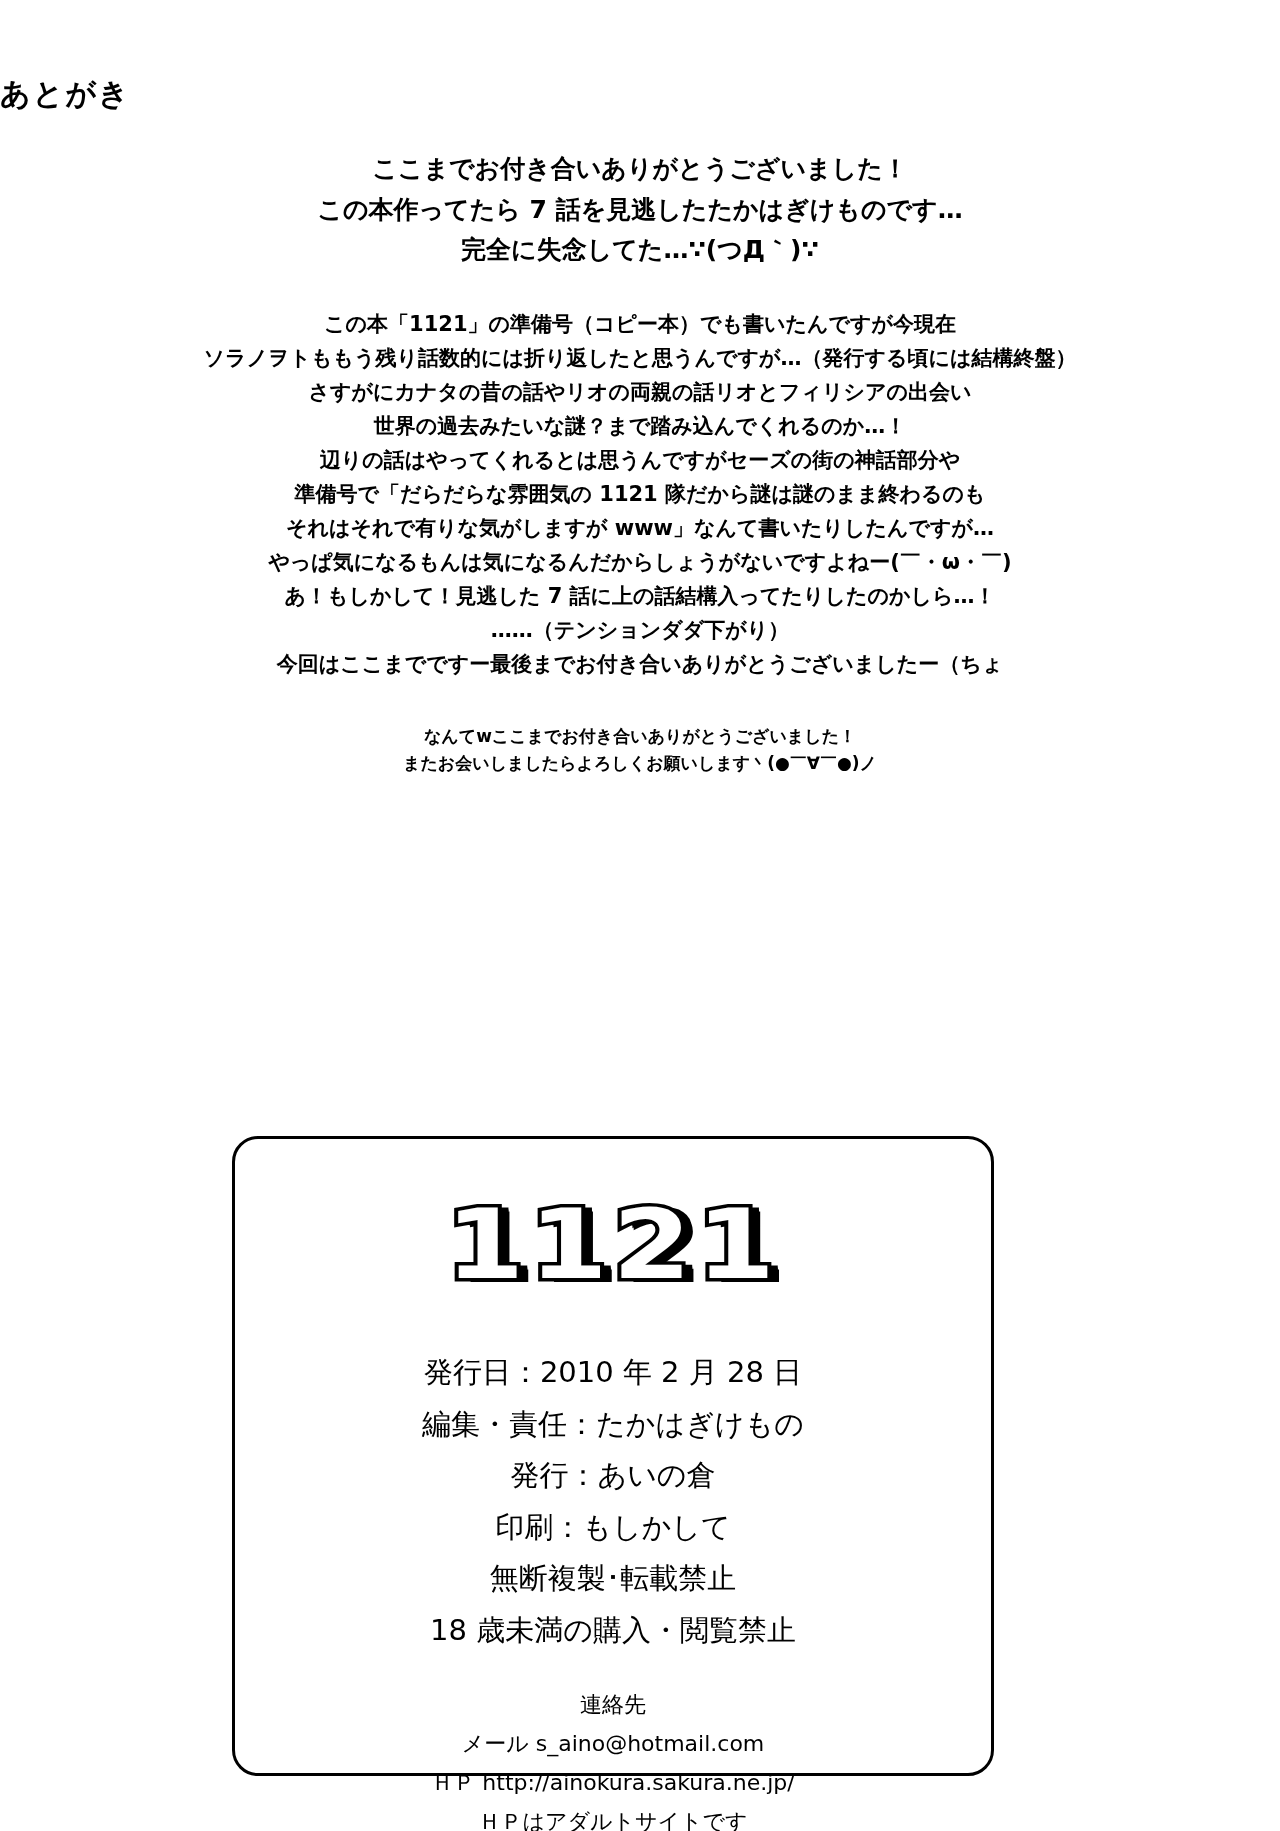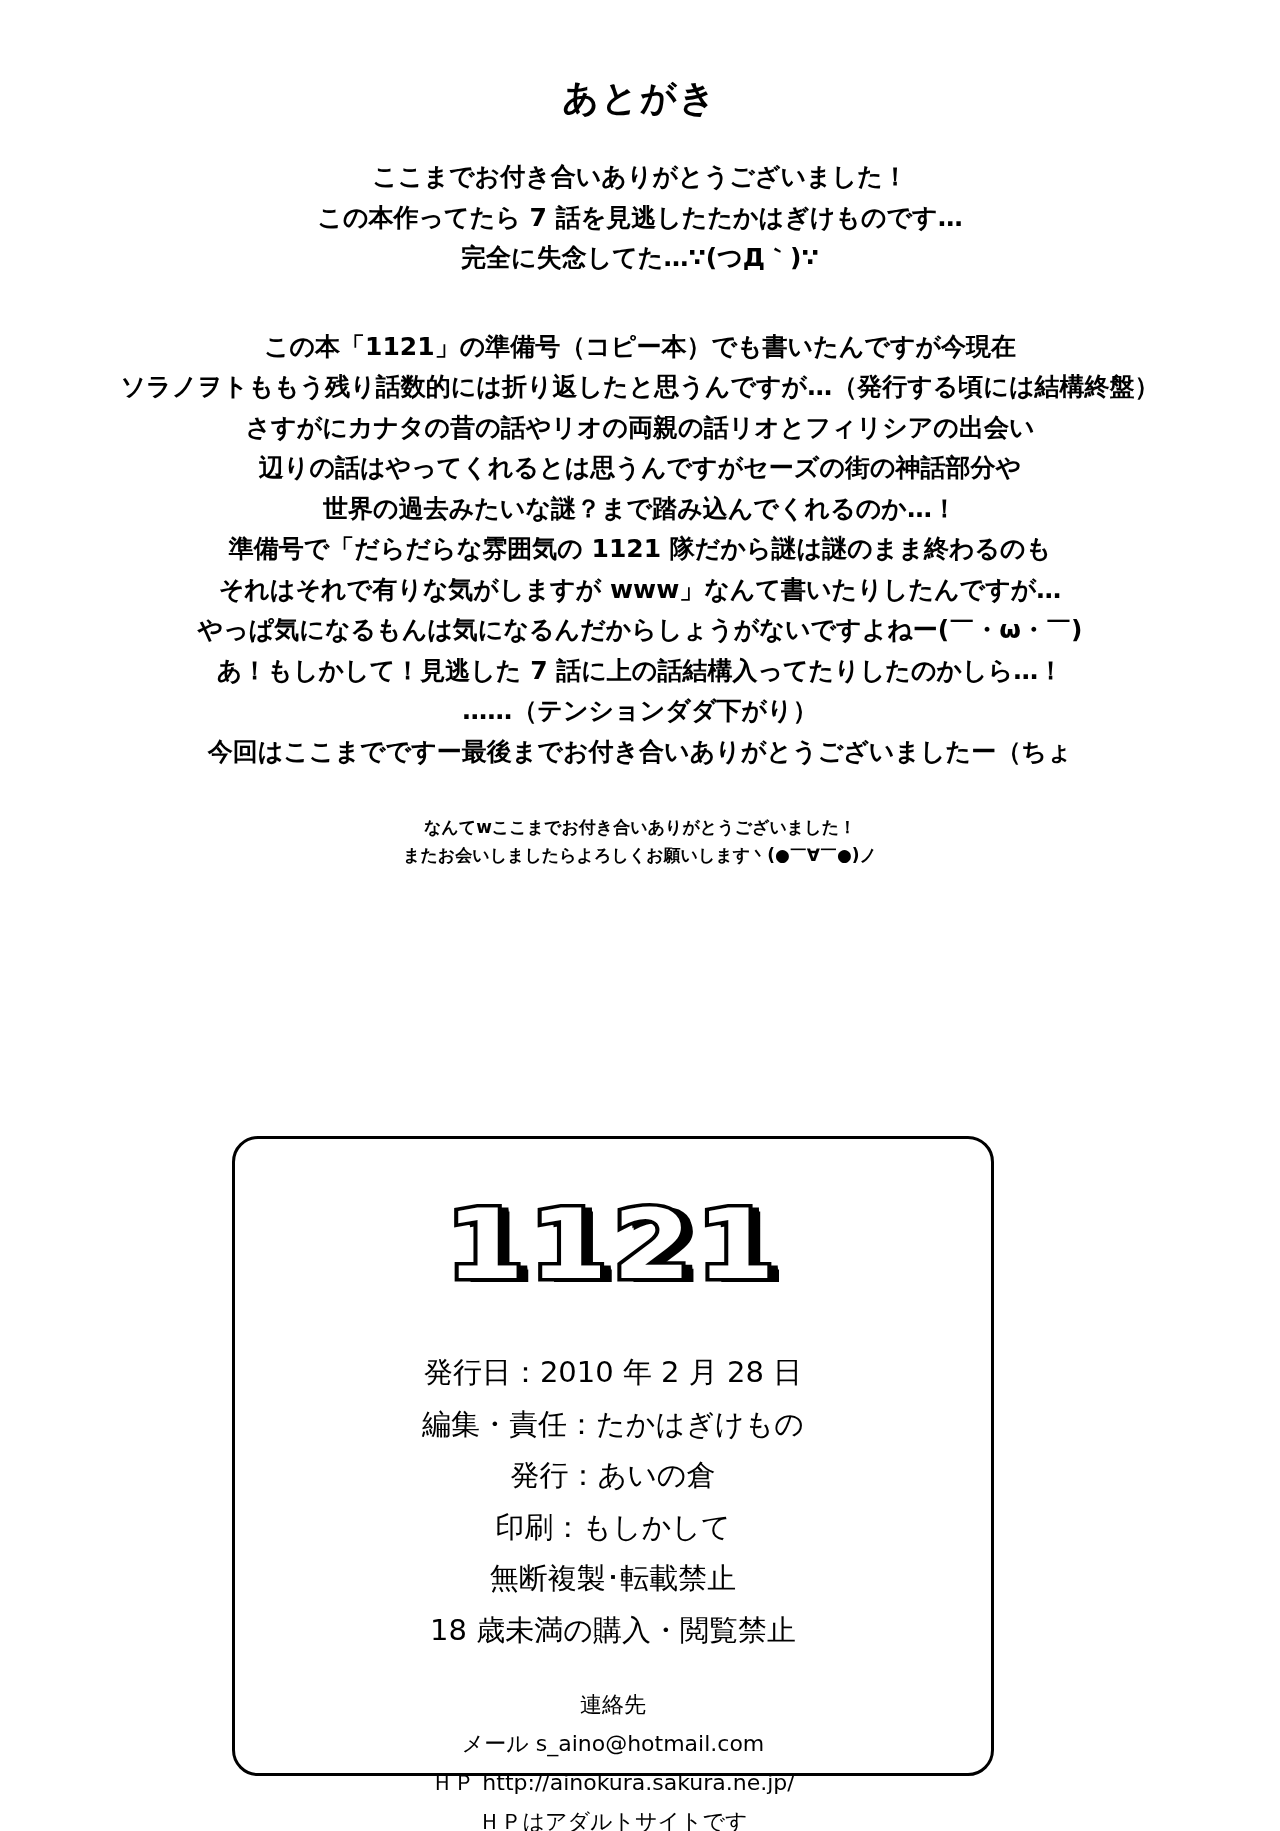--- a/index.html
+++ b/index.html
@@ -16,38 +16,38 @@
     overflow: hidden;
   }
   .page {
     position: relative;
     width: 1280px;
     height: 1831px;
   }
 
   
   .afterword-title {
-    text-align: center;
-    font-size: 36px;
+    text-align: left;
+    font-size: 30px;
     font-weight: bold;
     letter-spacing: 2px;
     margin-top: 74px;
   }
   .afterword-block {
     text-align: center;
     font-weight: bold;
     line-height: 1.62;
   }
   .block-a {
     margin-top: 34px;
     font-size: 25px;
   }
   .block-b {
-    margin-top: 48px;
-    font-size: 25px;
+    margin-top: 36px;
+    font-size: 21px;
   }
   .block-c {
     margin-top: 42px;
     font-size: 17px;
   }
   .afterword-block div {
     white-space: nowrap;
   }
 
   
@@ -107,22 +107,22 @@
   <div class="afterword-block block-a">
     <div>ここまでお付き合いありがとうございました！</div>
     <div>この本作ってたら 7 話を見逃したたかはぎけものです…</div>
     <div>完全に失念してた…∵(つД｀)∵</div>
   </div>
 
   <div class="afterword-block block-b">
     <div>この本「1121」の準備号（コピー本）でも書いたんですが今現在</div>
     <div>ソラノヲトももう残り話数的には折り返したと思うんですが…（発行する頃には結構終盤）</div>
     <div>さすがにカナタの昔の話やリオの両親の話リオとフィリシアの出会い</div>
+    <div>世界の過去みたいな謎？まで踏み込んでくれるのか…！</div>
     <div>辺りの話はやってくれるとは思うんですがセーズの街の神話部分や</div>
-    <div>世界の過去みたいな謎？まで踏み込んでくれるのか…！</div>
     <div>準備号で「だらだらな雰囲気の 1121 隊だから謎は謎のまま終わるのも</div>
     <div>それはそれで有りな気がしますが www」なんて書いたりしたんですが…</div>
     <div>やっぱ気になるもんは気になるんだからしょうがないですよねー(￣・ω・￣)</div>
     <div>あ！もしかして！見逃した 7 話に上の話結構入ってたりしたのかしら…！</div>
     <div>……（テンションダダ下がり）</div>
     <div>今回はここまでですー最後までお付き合いありがとうございましたー（ちょ</div>
   </div>
 
   <div class="afterword-block block-c">
     <div>なんてwここまでお付き合いありがとうございました！</div>

